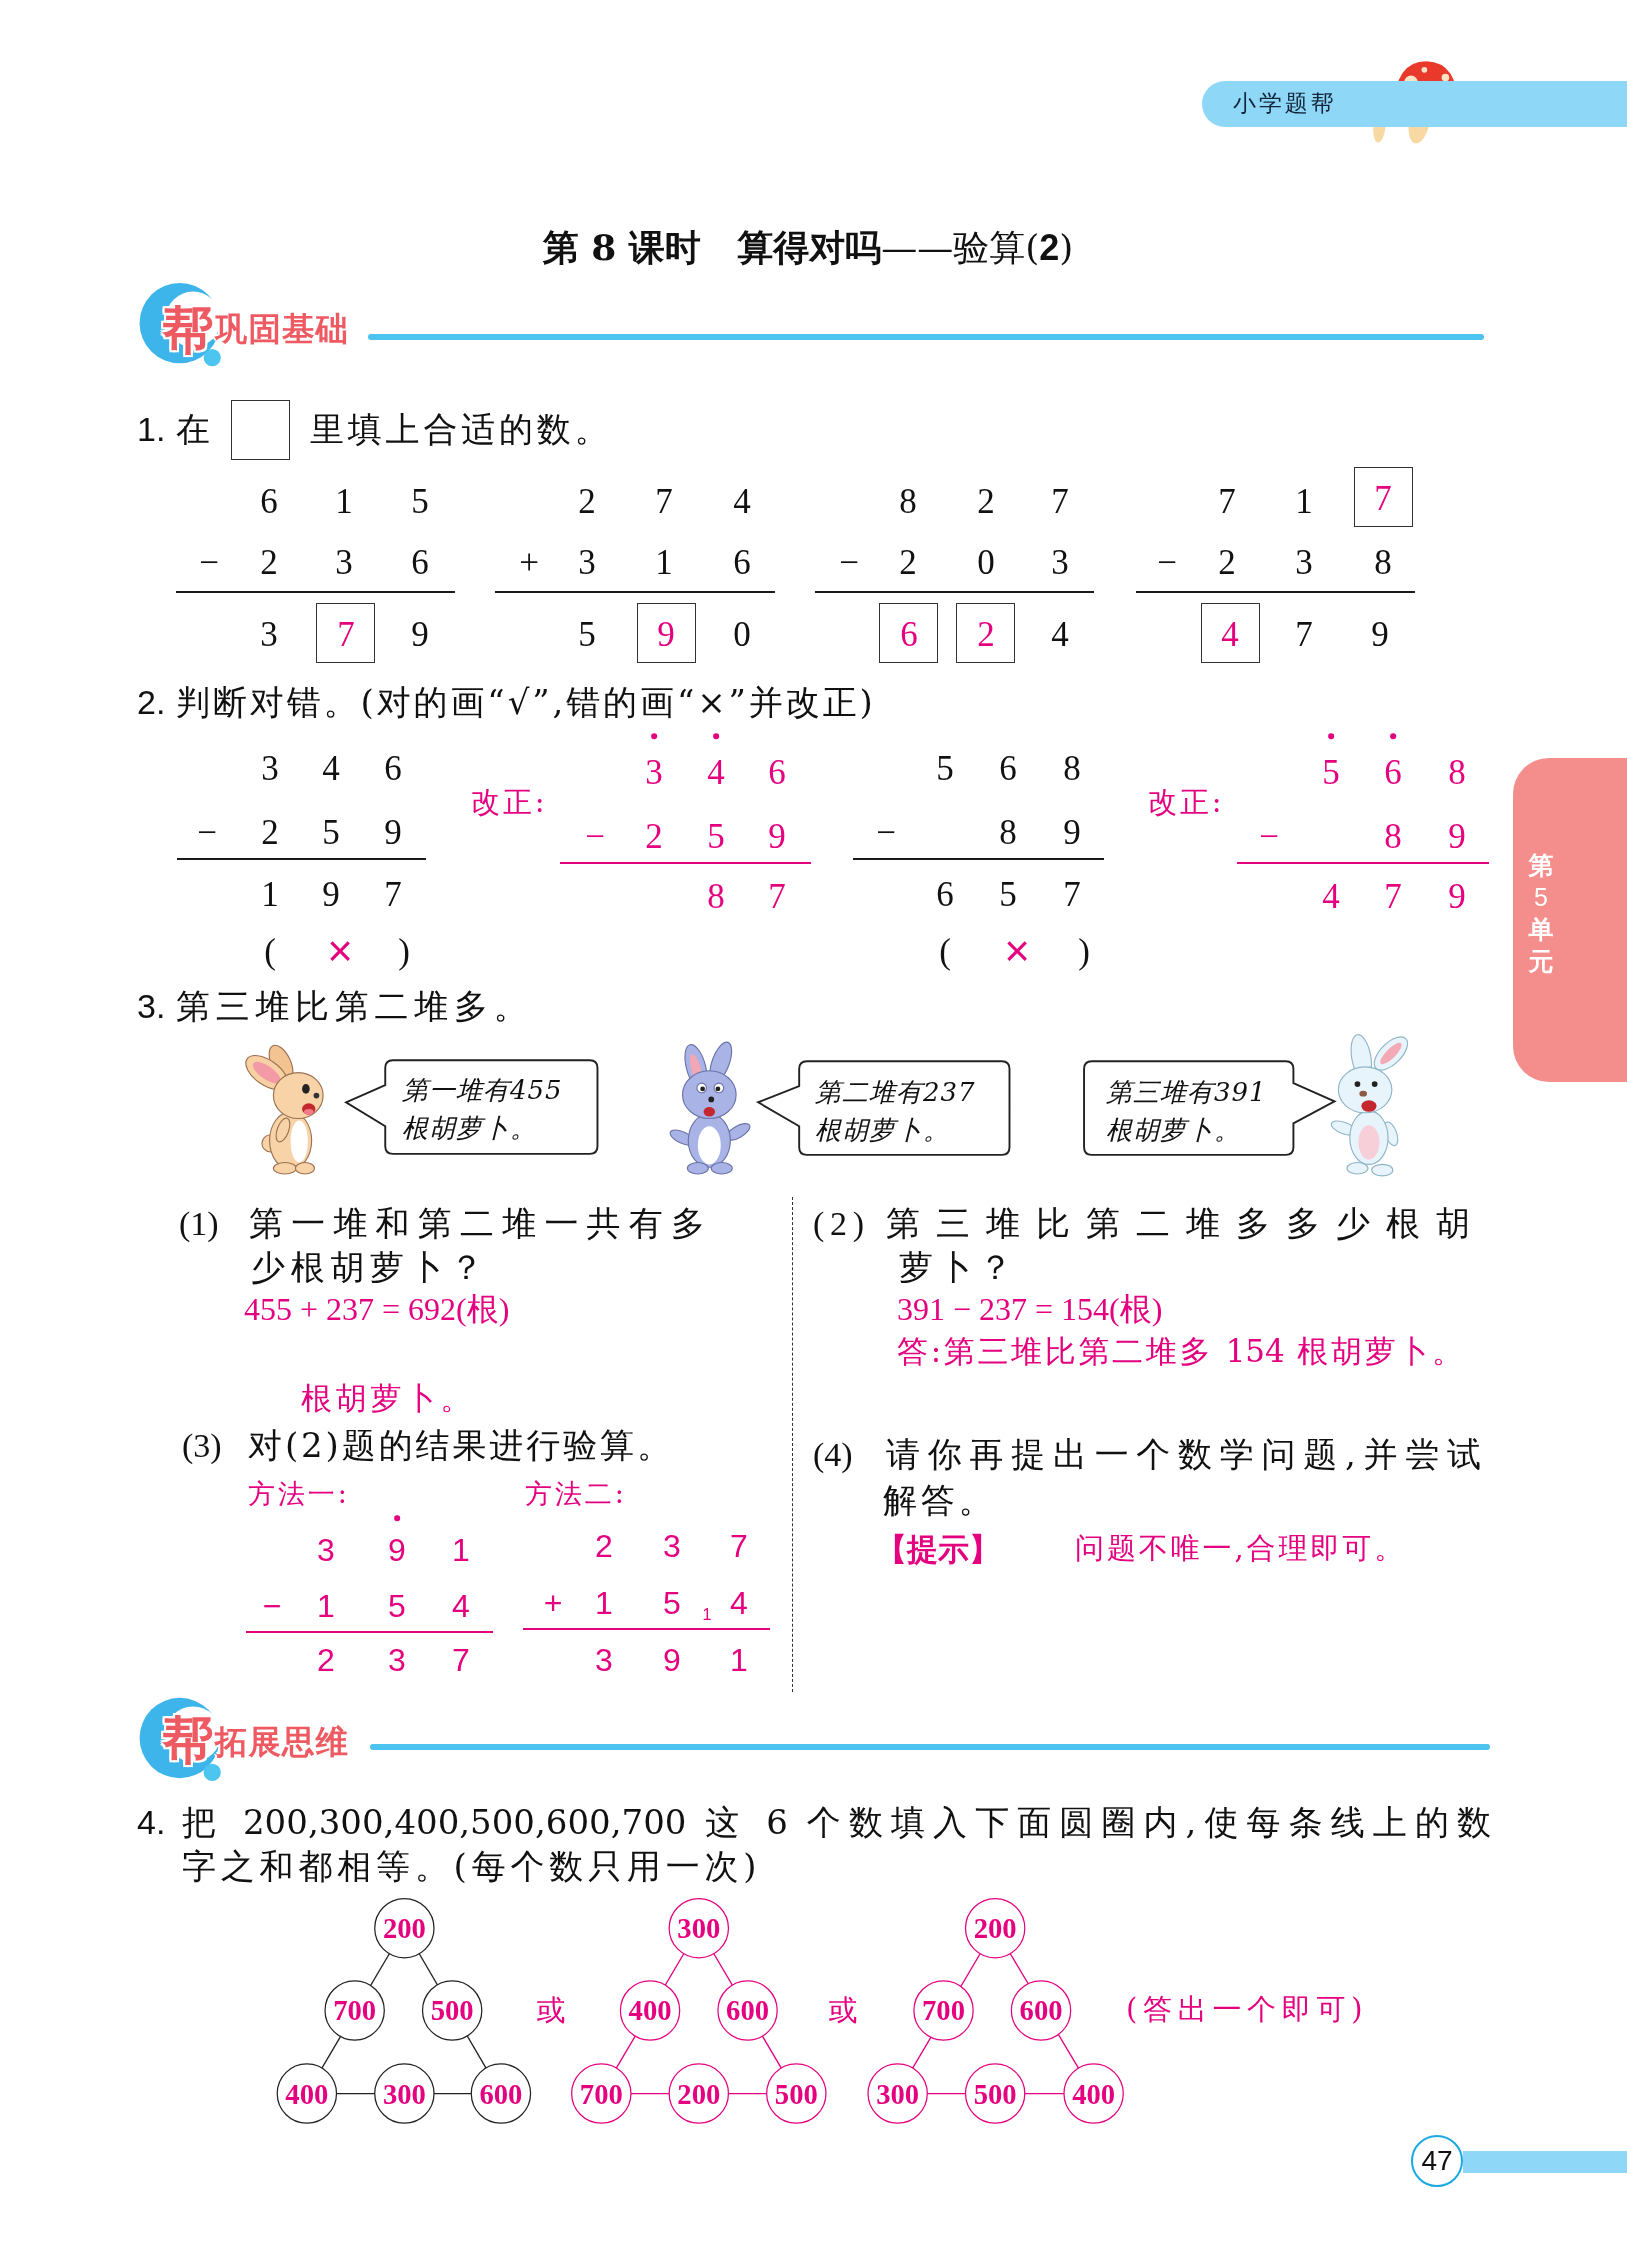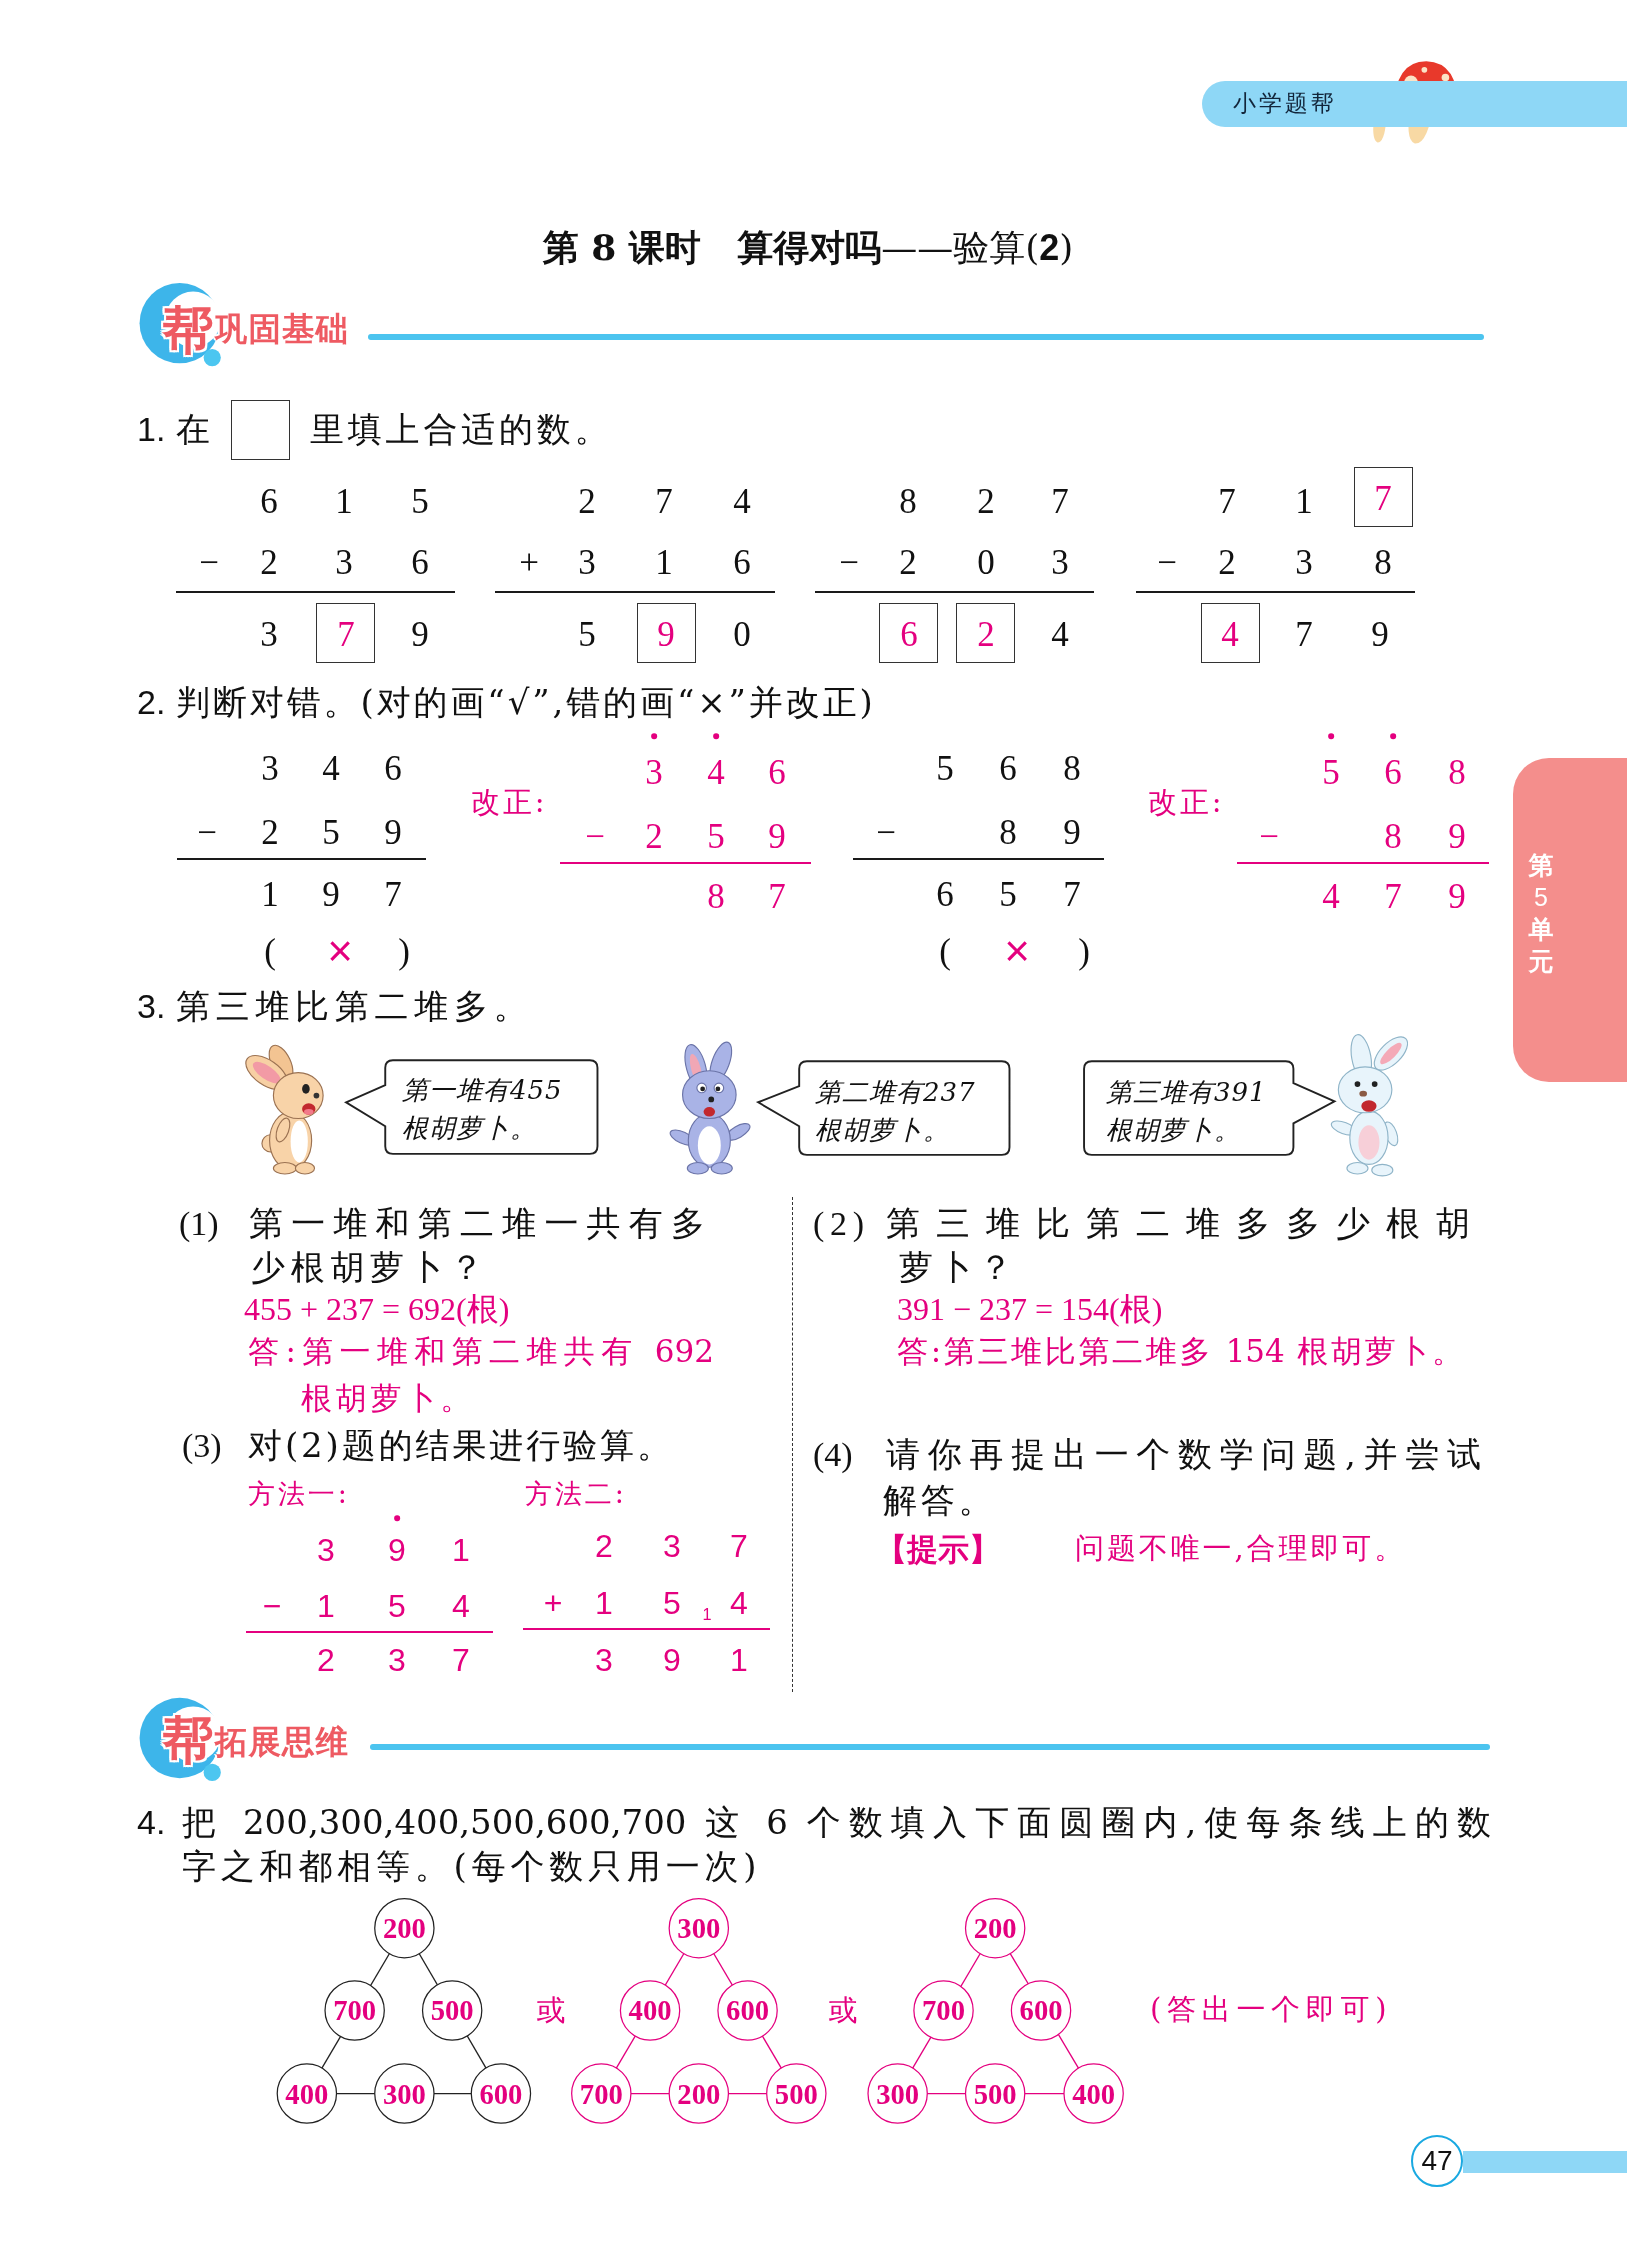--- a/index.html
+++ b/index.html
@@ -334,21 +334,20 @@
   <div class="t bub" style="left:402px;top:1128px;">根胡萝卜。</div>
   <div class="t bub" style="left:815px;top:1092px;">第二堆有237</div>
   <div class="t bub" style="left:815px;top:1130px;">根胡萝卜。</div>
   <div class="t bub" style="left:1106px;top:1092px;">第三堆有391</div>
   <div class="t bub" style="left:1106px;top:1130px;">根胡萝卜。</div>
 
   <div class="t paren" style="left:179px;top:1224px;">(1)</div>
   <div class="j" style="left:249px;top:1224px;width:456px;">第一堆和第二堆一共有多</div>
   <div class="t" style="left:251px;top:1268px;letter-spacing:5.7px;">少根胡萝卜？</div>
   <div class="t pk" style="left:244px;top:1310px;font-size:32px;letter-spacing:0;font-family:'Liberation Serif',serif;">455 + 237 = 692(根)</div>
-  <div class="j pk" style="left:248px;top:1351px;width:466px;font-size:31px;">答:第一堆和第二堆共有 692</div>
   <div class="t pk" style="left:301px;top:1398px;font-size:31px;letter-spacing:3.8px;">根胡萝卜。</div>
 
   <div style="position:absolute;left:792px;top:1197px;height:495px;border-left:1.9px dashed #333;"></div>
 
   <div class="t paren" style="left:813px;top:1224px;letter-spacing:5.7px;">(2)</div>
   <div class="j" style="left:886px;top:1224px;width:584px;">第三堆比第二堆多多少根胡</div>
   <div class="t" style="left:899px;top:1268px;letter-spacing:5.7px;">萝卜？</div>
   <div class="t pk" style="left:897px;top:1310px;font-size:32px;letter-spacing:0;font-family:'Liberation Serif',serif;">391 − 237 = 154(根)</div>
   <div class="j pk" style="left:897px;top:1351px;width:566px;font-size:31px;">答:第三堆比第二堆多 154 根胡萝卜。</div>
 
@@ -392,20 +391,20 @@
   <div class="c sec-mark" style="left:188px;top:1740px;">帮</div>
   <div class="t sec-label" style="left:215px;top:1743px;">拓展思维</div>
   <div class="sec-line" style="left:370px;top:1744px;width:1120px;"></div>
 
   <div class="t num" style="left:137px;top:1823px;">4.</div>
   <div class="j" style="left:182px;top:1823px;width:1309px;">把 200,300,400,500,600,700 这 6 个数填入下面圆圈内,使每条线上的数</div>
   <div class="t" style="left:182px;top:1867px;letter-spacing:4.8px;">字之和都相等。(每个数只用一次)</div>
 
   <div class="c pk" style="left:551px;top:2010px;font-size:29px;">或</div>
   <div class="c pk" style="left:843px;top:2010px;font-size:29px;">或</div>
-  <div class="t pk" style="left:1126px;top:2010px;font-size:29px;letter-spacing:5.7px;margin-left:24px;">(答出一个即可)</div>
+  <div class="t pk" style="left:1126px;top:2010px;font-size:29px;letter-spacing:5.7px;">(答出一个即可)</div>
 
   <div class="layer" style="left:1463px;top:2151px;width:165px;height:22px;background:#8ED7F6;"></div>
   <div class="layer" style="left:1411px;top:2135px;width:52px;height:52px;border-radius:50%;border:2.9px solid #1AA9E1;box-sizing:border-box;background:#fff;z-index:2;"></div>
   <div class="c" style="left:1437px;top:2161px;font-size:28px;font-family:'Liberation Sans',sans-serif;z-index:3;">47</div>
 
 </div>
 
 
 </body></html>

